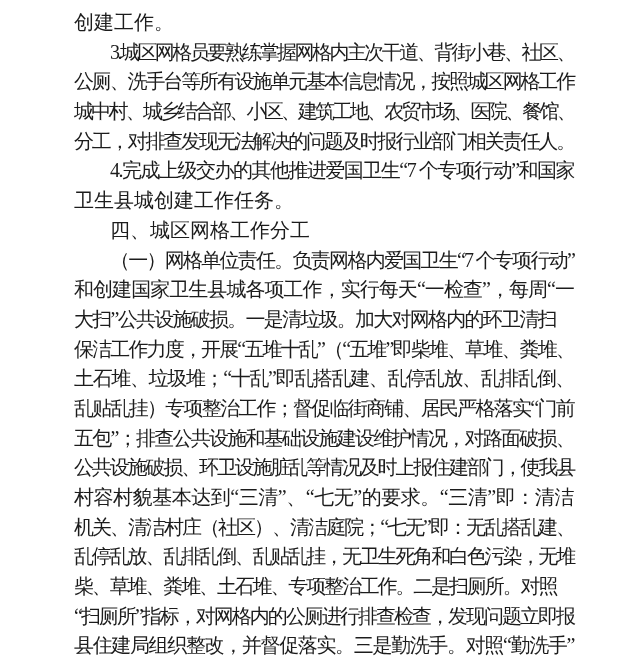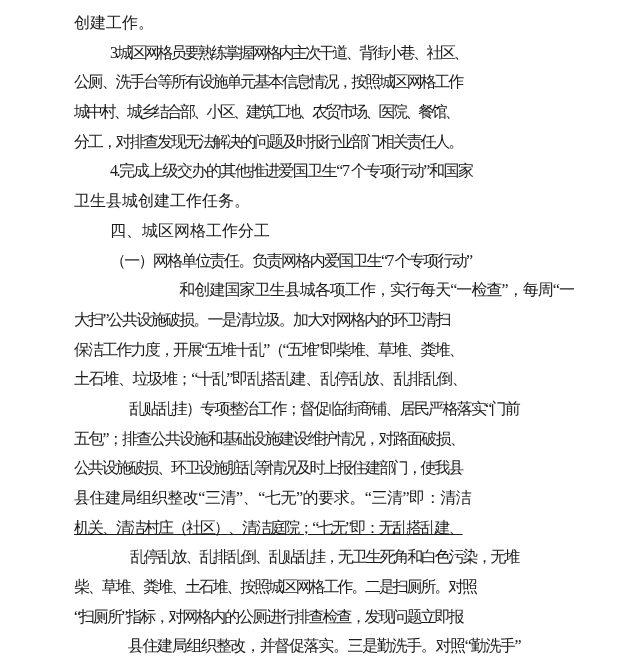--- a/index.html
+++ b/index.html
@@ -18,21 +18,21 @@
   }
   .doc-body {
     position: absolute;
     left: 74px;
     top: 8px;
     width: 500px;
   }
   .text-line {
     height: 29.7px;
     line-height: 29.7px;
-    font-size: 16px;
+    font-size: 20px;
     color: #1c1c1c;
     white-space: nowrap;
     overflow: visible;
   }
   .text-line.indent {
     padding-left: 36px;
   }
   .run-normal {
     font-weight: 400;
   }
@@ -55,20 +55,20 @@
       <div class="text-line" style="letter-spacing: 0px;"><span class="run-normal">卫生县城创建工作任务。</span></div>
       <div class="text-line indent" style="letter-spacing: 0px;"><span class="run-heading">四、城区网格工作分工</span></div>
       <div class="text-line indent" style="letter-spacing: -1.74px;"><span class="run-normal">（一）网格单位责任。负责网格内爱国卫生“7 个专项行动”</span></div>
       <div class="text-line" style="letter-spacing: -0.95px; text-align: right;"><span class="run-normal">和创建国家卫生县城各项工作，实行每天“一检查”，每周“一</span></div>
       <div class="text-line" style="letter-spacing: -1.75px;"><span class="run-normal">大扫”公共设施破损。</span><span class="run-bold">一是清垃圾。</span><span class="run-normal">加大对网格内的环卫清扫</span></div>
       <div class="text-line" style="letter-spacing: -1.85px;"><span class="run-normal">保洁工作力度，开展“五堆十乱”（“五堆”即柴堆、草堆、粪堆、</span></div>
       <div class="text-line" style="letter-spacing: -1.35px;"><span class="run-normal">土石堆、垃圾堆；“十乱”即乱搭乱建、乱停乱放、乱排乱倒、</span></div>
       <div class="text-line" style="letter-spacing: -1.75px; text-align: center;"><span class="run-normal">乱贴乱挂）专项整治工作；督促临街商铺、居民严格落实“门前</span></div>
       <div class="text-line" style="letter-spacing: -1.75px;"><span class="run-normal">五包”；排查公共设施和基础设施建设维护情况，对路面破损、</span></div>
       <div class="text-line" style="letter-spacing: -2.14px;"><span class="run-normal">公共设施破损、环卫设施脏乱等情况及时上报住建部门，使我县</span></div>
-      <div class="text-line" style="letter-spacing: -0.46px;"><span class="run-normal">县住建局组织整改“三清”、“七无”的要求。“三清”即：清洁</span></div>
-      <div class="text-line" style="letter-spacing: -1.99px; text-decoration: underline;"><span class="run-normal">机关、清洁村庄（社区）、清洁庭院；“七无”即：无乱搭乱建、</span></div>
+      <div class="text-line" style="letter-spacing: -0.46px;"><span class="run-normal">村容村貌基本达到“三清”、“七无”的要求。“三清”即：清洁</span></div>
+      <div class="text-line" style="letter-spacing: -1.99px;"><span class="run-normal">机关、清洁村庄（社区）、清洁庭院；“七无”即：无乱搭乱建、</span></div>
       <div class="text-line" style="letter-spacing: -2.14px; text-align: center;"><span class="run-normal">乱停乱放、乱排乱倒、乱贴乱挂，无卫生死角和白色污染，无堆</span></div>
-      <div class="text-line" style="letter-spacing: -2.14px;"><span class="run-normal">柴、草堆、粪堆、土石堆、按照城区网格工作。</span><span class="run-bold">二是扫厕所。</span><span class="run-normal">对照</span></div>
+      <div class="text-line" style="letter-spacing: -2.14px;"><span class="run-normal">柴、草堆、粪堆、土石堆、专项整治工作。</span><span class="run-bold">二是扫厕所。</span><span class="run-normal">对照</span></div>
       <div class="text-line" style="letter-spacing: -1.99px;"><span class="run-normal">“扫厕所”指标，对网格内的公厕进行排查检查，发现问题立即报</span></div>
       <div class="text-line" style="letter-spacing: -1.35px; text-align: center;"><span class="run-normal">县住建局组织整改，并督促落实。</span><span class="run-bold">三是勤洗手。</span><span class="run-normal">对照“勤洗手”</span></div>
     </div>
 </div>
 
 </body></html>

